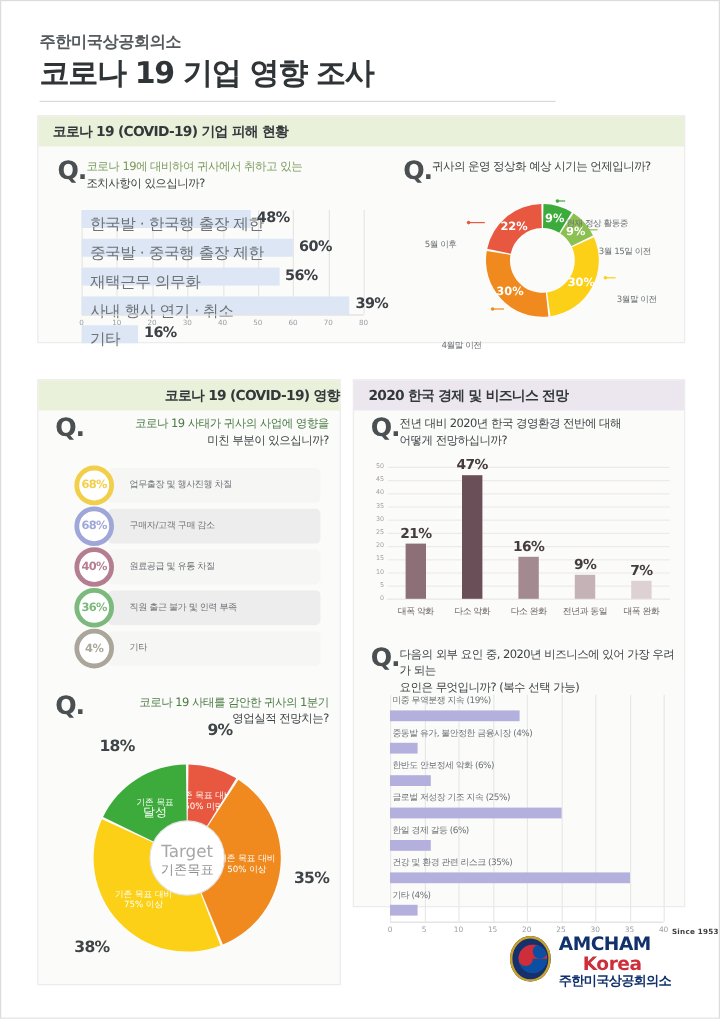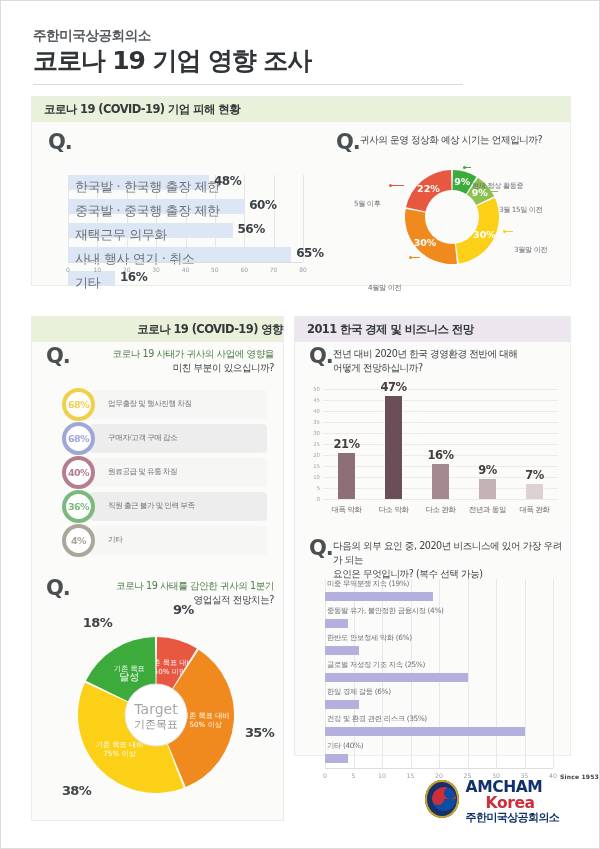--- a/index.html
+++ b/index.html
@@ -65,21 +65,21 @@
   .imp-row{position:relative;height:33px;margin-bottom:1px;}
   .imp-band{position:absolute;left:28px;right:0;top:2px;height:29px;border-radius:4px;}
   .imp-band.alt{background:#ededed;}
   .imp-band.plain{background:#f6f6f5;}
   .imp-circ{
     position:absolute;left:0;top:0;width:33px;height:33px;border-radius:50%;
     box-sizing:border-box;border:4px solid #ccc;background:#ffffff;
     display:flex;align-items:center;justify-content:center;
     font-size:9.5px;font-weight:bold;letter-spacing:-0.5px;
   }
-  .imp-lab{position:absolute;left:46px;top:11px;font-size:7.6px;color:#6e7276;letter-spacing:-0.4px;font-family:Liberation Serif, serif;}
+  .imp-lab{position:absolute;left:46px;top:11px;font-size:7.6px;color:#6e7276;letter-spacing:-0.4px;}
 
   
   .vb-plot{position:relative;}
   .vb-grid{position:absolute;left:0;right:0;height:1px;background:#eeeae9;}
   .vb-ytick{position:absolute;font-size:5.3px;color:#a79fa0;right:100%;margin-right:3px;transform:translateY(-50%);}
   .vb-bar{position:absolute;bottom:0;}
   .vb-val{position:absolute;font-size:11.5px;font-weight:bold;color:#443c3e;letter-spacing:-0.5px;transform:translateX(-50%);}
   .vb-cat{position:absolute;font-size:7.4px;color:#6a6265;letter-spacing:-0.4px;transform:translateX(-50%);white-space:nowrap;}
 
   
@@ -112,20 +112,24 @@
     <div class="org">주한미국상공회의소</div>
     <div class="title">코로나 19 기업 영향 조사</div>
     <div class="rule"></div>
   </div>
 
   <div class="panel" style="left:30px;top:95px;width:540px;height:190px;">
     <div class="sect-head hd-green">코로나 19 (COVID-19) 기업 피해 현황</div>
 
     <div class="q" style="position:absolute;left:14px;top:36px;width:255px;">
       <div class="qmark">Q.</div>
+      <div class="qtext">
+        <span class="hl">코로나 19에 대비하여 귀사에서 취하고 있는</span><br>
+        <span>조치사항이 있으십니까?</span>
+      </div>
     </div>
 
     <div class="hbar-wrap" style="position:absolute;left:36px;top:78px;width:235px;height:100px;">
       <div class="hbar-plot" id="measuresPlot" style="position:relative;height:87px;">
           <div class="gridline" style="left: 0px;"></div>
           <div class="gridline" style="left: 29.375px;"></div>
           <div class="gridline" style="left: 58.75px;"></div>
           <div class="gridline" style="left: 88.125px;"></div>
           <div class="gridline" style="left: 117.5px;"></div>
           <div class="gridline" style="left: 146.875px;"></div>
@@ -143,21 +147,21 @@
             <div class="hbar-val" style="left:181.25px">60%</div>
           </div>
           <div class="hbar-row">
             <div class="hbar-fill" style="width:164.5px;background:#dce6f4"></div>
             <div class="hbar-lab">재택근무 의무화</div>
             <div class="hbar-val" style="left:169.5px">56%</div>
           </div>
           <div class="hbar-row">
             <div class="hbar-fill" style="width:223.25px;background:#dce6f4"></div>
             <div class="hbar-lab">사내 행사 연기 · 취소</div>
-            <div class="hbar-val" style="left:228.25px">65%</div>
+            <div class="hbar-val" style="left:228.25px">39%</div>
           </div>
           <div class="hbar-row">
             <div class="hbar-fill" style="width:47px;background:#dce6f4"></div>
             <div class="hbar-lab">기타</div>
             <div class="hbar-val" style="left:52px">16%</div>
           </div>
         </div>
       <div class="axis-x" id="measuresAxis">
           <span style="left: 0px;">0</span>
           <span style="left: 29.375px;">10</span>
@@ -252,21 +256,21 @@
           <path d="M118 98L47.89406438866496 63.80705055045199A78 78 0 0 1 116.91094993354665 20.007603127274265Z" fill="#3cab3c"></path>
           <text x="91.25152639464847" y="53.851149958939416" text-anchor="middle" fill="#ffffff" font-size="7.2" font-family="&quot;DejaVu Sans&quot;,&quot;Liberation Sans&quot;,sans-serif">기존 목표</text>
           <text x="91.25152639464847" y="62.851149958939416" text-anchor="middle" fill="#ffffff" font-size="10" font-family="&quot;DejaVu Sans&quot;,&quot;Liberation Sans&quot;,sans-serif">달성</text>
           <circle cx="118" cy="98" r="31" fill="#ffffff" stroke="#e4e4e4"></circle>
           <text x="118" y="97" text-anchor="middle" fill="#a7a7a7" font-size="14" font-family="&quot;DejaVu Sans&quot;,&quot;Liberation Sans&quot;,sans-serif">Target</text>
           <text x="118" y="111" text-anchor="middle" fill="#8f8f8f" font-size="11" font-family="&quot;DejaVu Sans&quot;,&quot;Liberation Sans&quot;,sans-serif">기존목표</text>
         </svg><div style="position: absolute; font-size: 13px; font-weight: bold; color: rgb(63, 68, 71); letter-spacing: -0.6px; transform: translate(-50%, -50%); left: 145.341px; top: -8.10878px;">9%</div><div style="position: absolute; font-size: 13px; font-weight: bold; color: rgb(63, 68, 71); letter-spacing: -0.6px; transform: translate(-50%, -50%); left: 221.565px; top: 115.223px;">35%</div><div style="position: absolute; font-size: 13px; font-weight: bold; color: rgb(63, 68, 71); letter-spacing: -0.6px; transform: translate(-50%, -50%); left: 38.5611px; top: 173.086px;">38%</div><div style="position: absolute; font-size: 13px; font-weight: bold; color: rgb(63, 68, 71); letter-spacing: -0.6px; transform: translate(-50%, -50%); left: 59.489px; top: 5.25586px;">18%</div></div>
   </div>
 
   <div class="panel" style="left:293px;top:315px;width:277px;height:440px;">
-    <div class="sect-head hd-purple">2011 한국 경제 및 비즈니스 전망</div>
+    <div class="sect-head hd-purple">2020 한국 경제 및 비즈니스 전망</div>
 
     <div class="q" style="position:absolute;left:12px;top:30px;width:255px;">
       <div class="qmark">Q.</div>
       <div class="qtext">
         <span>전년 대비 2020년 한국 경영환경 전반에 대해</span><br>
         <span>어떻게 전망하십니까?</span>
       </div>
     </div>
 
     <div id="vbWrap" style="position:absolute;left:28px;top:72px;width:235px;height:135px;">
@@ -348,21 +352,21 @@
           </div>
           <div class="cb-row">
             <div class="cb-lab">한일 경제 갈등 (6%)</div>
             <div class="cb-fill" style="width:34.199999999999996px;background:#b3b0dd"></div>
           </div>
           <div class="cb-row">
             <div class="cb-lab">건강 및 환경 관련 리스크 (35%)</div>
             <div class="cb-fill" style="width:199.5px;background:#b3b0dd"></div>
           </div>
           <div class="cb-row">
-            <div class="cb-lab">기타 (40%)</div>
+            <div class="cb-lab">기타 (4%)</div>
             <div class="cb-fill" style="width:22.8px;background:#b3b0dd"></div>
           </div>
         </div>
       <div class="cb-axis" id="cbAxis">
           <span style="left: 0px;">0</span>
           <span style="left: 28.5px;">5</span>
           <span style="left: 57px;">10</span>
           <span style="left: 85.5px;">15</span>
           <span style="left: 114px;">20</span>
           <span style="left: 142.5px;">25</span>

